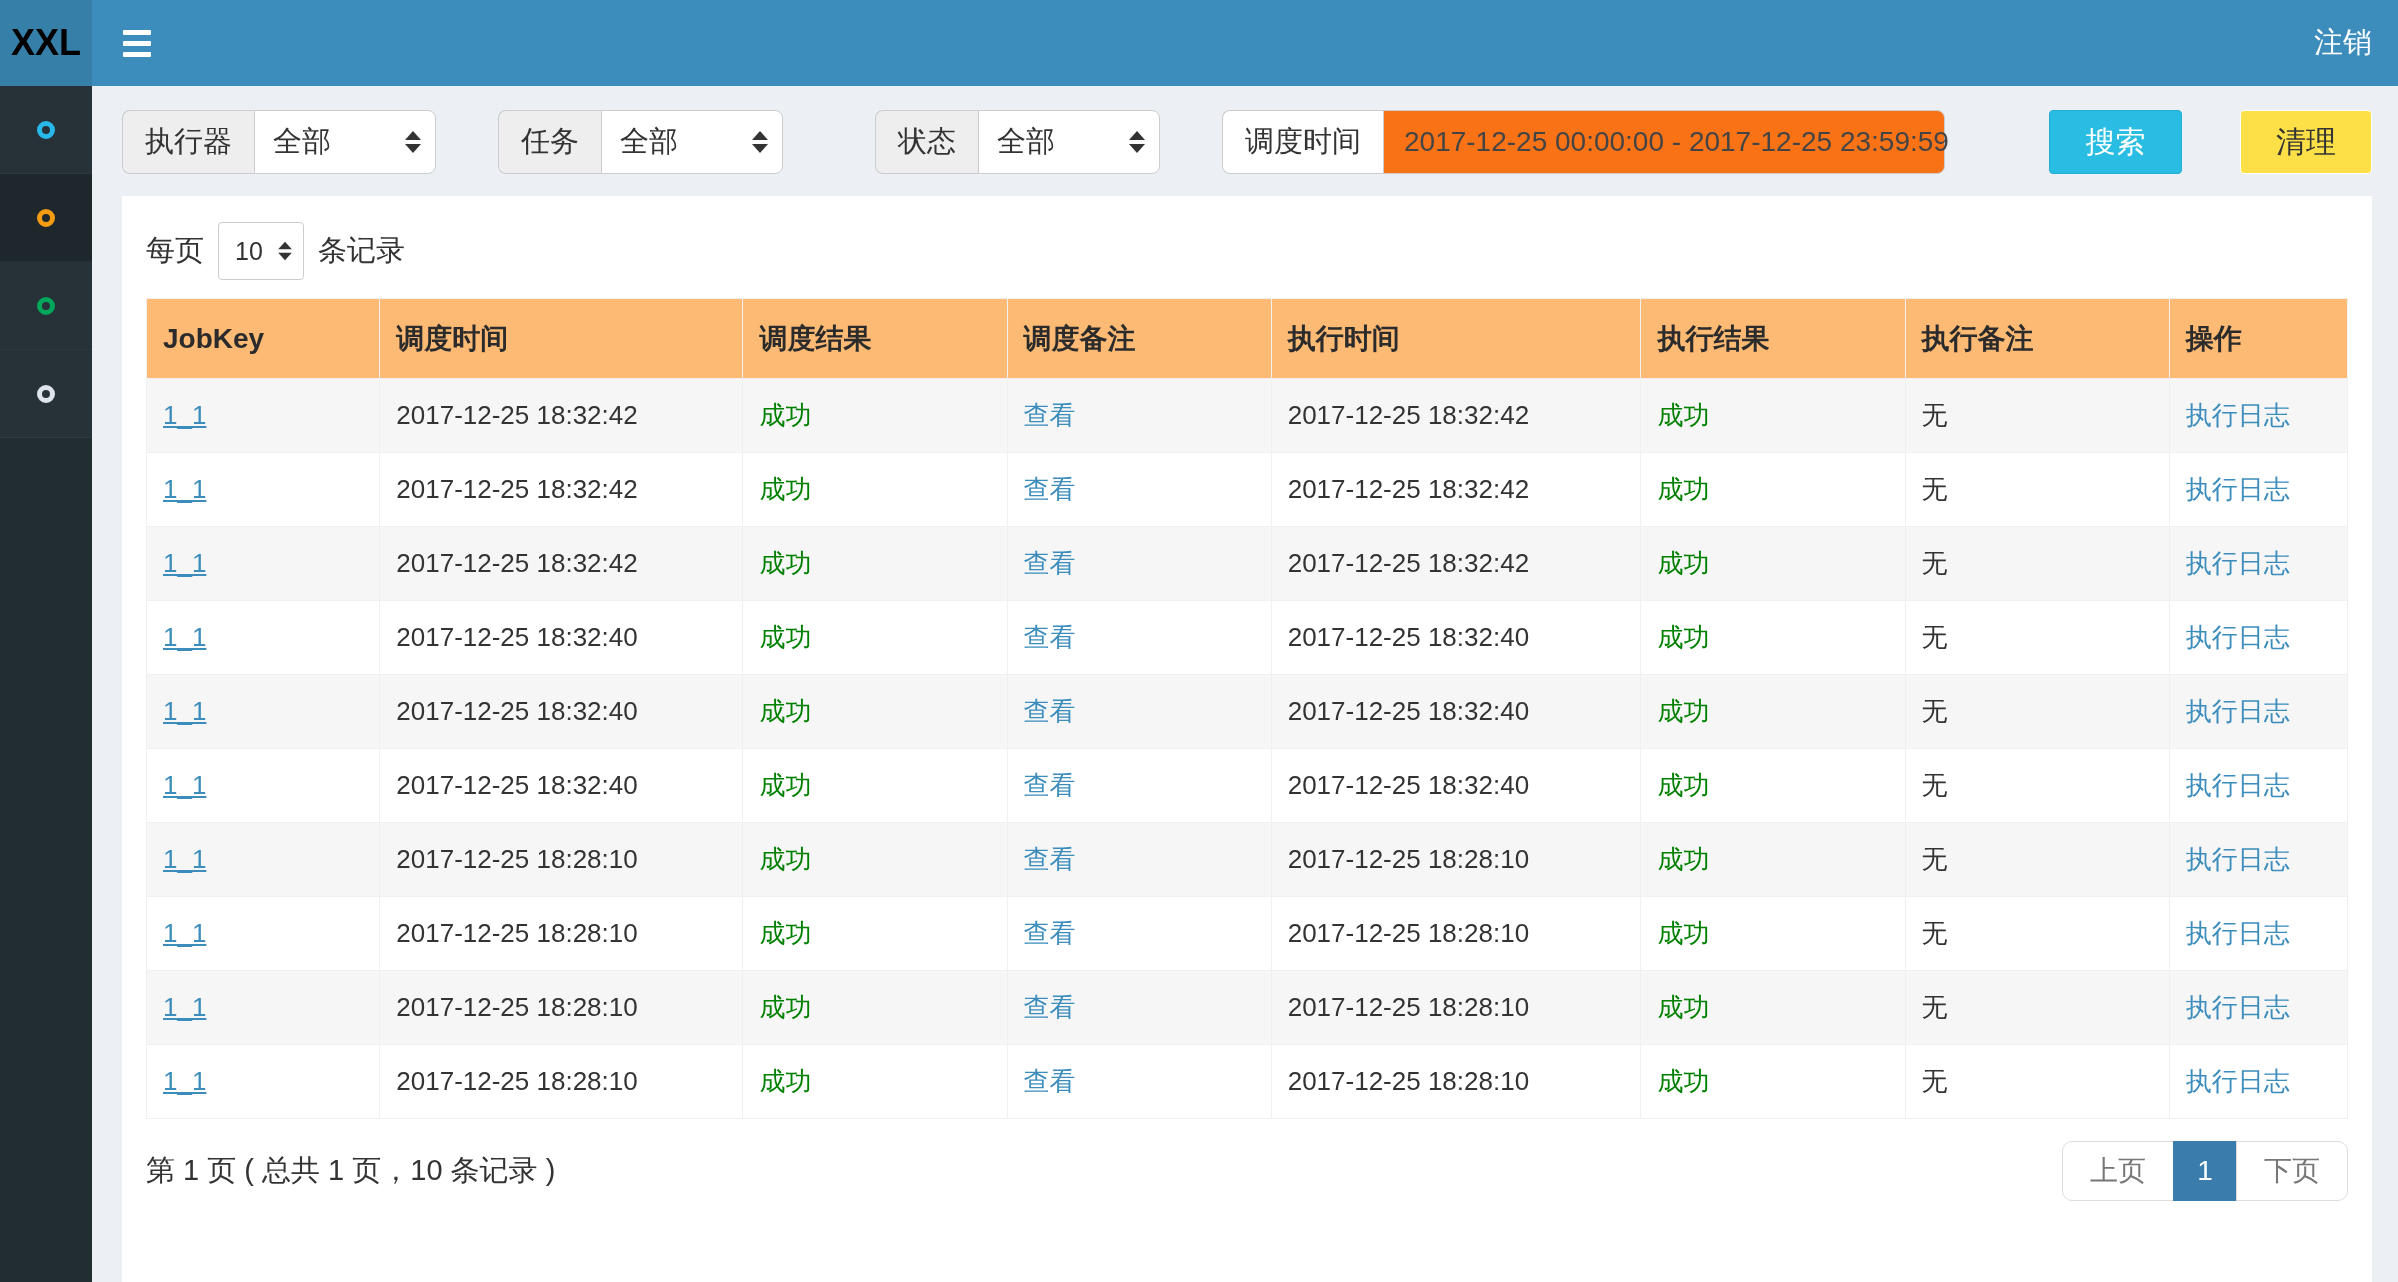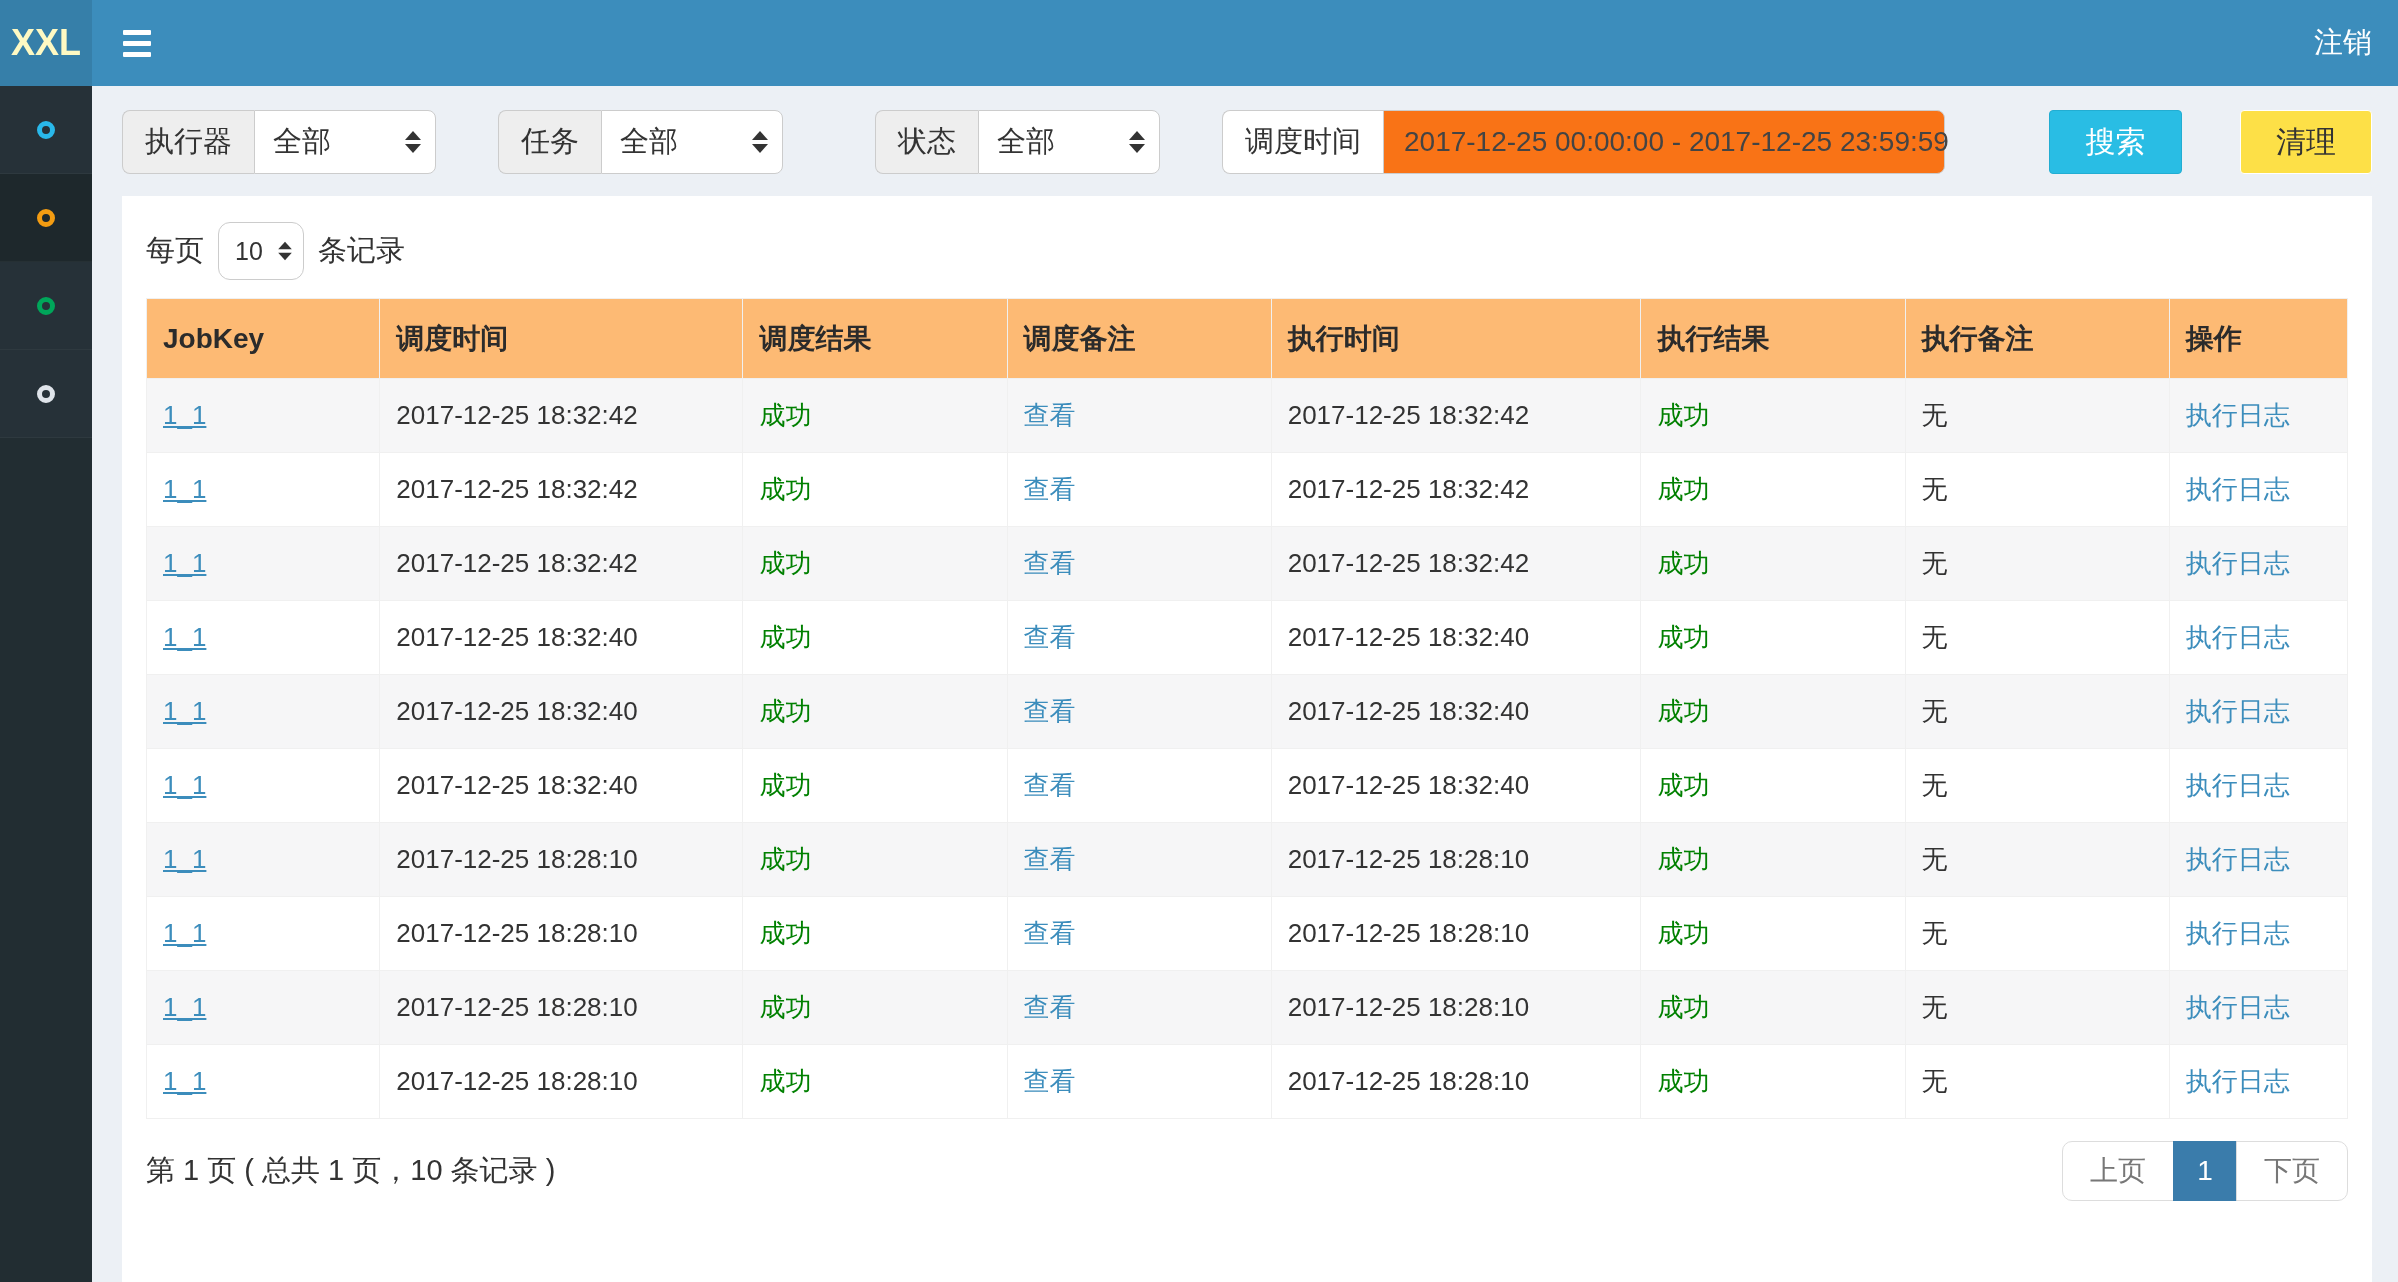--- a/index.html
+++ b/index.html
@@ -2,21 +2,21 @@
 <html style="--navbar: #3c8dbc; --logo-bg: #367fa9; --search-btn: #29bde4; --link: #3c8dbc; --success: #008000; --active-page: #3a7cab;"><head>
 <meta charset="utf-8">
 <style>
   * { margin:0; padding:0; box-sizing:border-box; }
   html,body { width:2398px; height:1282px; overflow:hidden;
     font-family:"Liberation Sans","DejaVu Sans",sans-serif; background:#ecf0f5; }
 
   
   .navbar { position:absolute; top:0; left:0; width:2398px; height:86px;
     background:var(--navbar,#3c8dbc); display:flex; align-items:center; z-index:5; }
-  .logo { width:92px; height:86px; background:var(--logo-bg,#367fa9); color:#fef9c3;
+  .logo { width:92px; height:86px; background:var(--logo-bg,#367fa9); color:#000000;
     font-size:36px; font-weight:bold; display:flex; align-items:center; justify-content:center; }
   .nav-toggle { width:90px; height:86px; display:flex; align-items:center; justify-content:center; cursor:pointer; }
   .hamburger { display:flex; flex-direction:column; gap:6px; }
   .hamburger i { display:block; width:28px; height:5px; background:#fff; border-radius:1px; }
   .nav-right { margin-left:auto; padding:0 26px; height:86px; display:flex; align-items:center;
     color:#fff; font-size:29px; cursor:pointer;font-family:Liberation Serif, serif; }
 
   
   .sidebar { position:absolute; top:86px; left:0; bottom:0; width:92px; background:#222d32; }
   .sb-item { height:88px; display:flex; align-items:center; justify-content:center;
@@ -51,21 +51,21 @@
   .gap1 { width:62px; } .gap2 { width:92px; }
   .btn { height:64px; display:flex; align-items:center; justify-content:center;
     border-radius:4px; font-size:30px; cursor:pointer; }
   .btn-search { width:133px; margin-left:auto; background:var(--search-btn,#29bde4); color:#fff; border:1px solid #22add2; }
   .btn-clear  { width:132px; margin-left:58px; background:#fde047; color:#333; border:1px solid #fff; }
 
   
   .panel { background:#fff; margin-top:22px; flex:1; padding:26px 24px 20px 24px;
     display:flex; flex-direction:column; }
   .perpage { display:flex; align-items:center; font-size:29px; color:#333; }
-  .perpage .sel-sm { width:86px; height:58px; border:1px solid #ccc; border-radius:12px; background:#fff;
+  .perpage .sel-sm { width:86px; height:58px; border:1px solid #ccc; border-radius:4px; background:#fff;
     display:flex; align-items:center; padding:0 10px 0 16px; margin:0 14px; cursor:pointer; }
   .sel-sm .sel-val { font-size:25px; }
   .sel-sm .caret2 { transform:scale(0.85); }
 
   
   table.logs { width:100%; border-collapse:collapse; table-layout:fixed; margin-top:18px;
     border:1px solid #f0f0f0; }
   table.logs th, table.logs td { border:1px solid #f0f0f0; text-align:left;
     padding:0 0 0 16px; overflow:hidden; white-space:nowrap; }
   table.logs th { height:80px; font-size:28px; color:#2b2b2b; font-weight:bold; background:#fdba74; }

